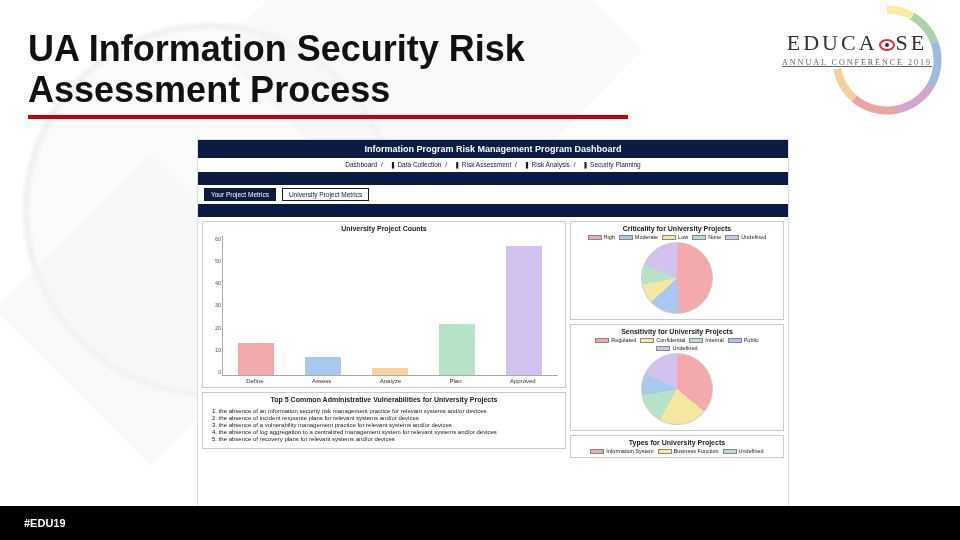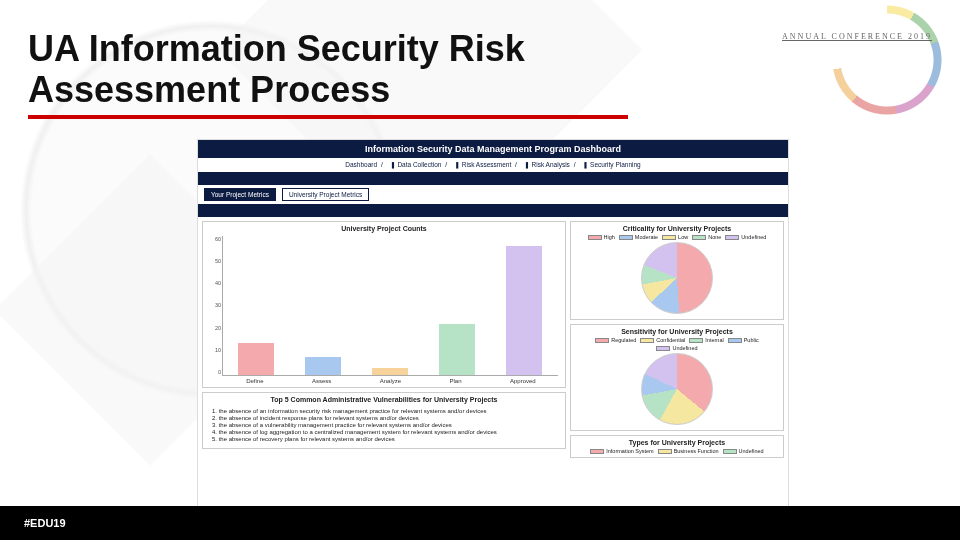--- a/index.html
+++ b/index.html
@@ -78,25 +78,26 @@
 <body>
 
 <div class="bg-shape bg1"></div>
 <div class="bg-shape bg2"></div>
 <div class="bg3"></div>
 
 <h1 class="title">UA Information Security Risk Assessment Process</h1>
 
 <div class="logo">
   <div class="logo-ring"></div>
+  <div class="logo-main">EDUCA<span class="eye"></span>SE</div>
   <div class="logo-sub">ANNUAL CONFERENCE 2019</div>
 </div>
 
 <div class="dash">
-  <div class="dash-header">Information Security Data Management Program Dashboard</div>
+  <div class="dash-header">Information Program Risk Management Program Dashboard</div>
   <div class="breadcrumb">
     <span>Dashboard</span> / &nbsp;
     <span>❚ Data Collection</span> / &nbsp;
     <span>❚ Risk Assessment</span> / &nbsp;
     <span>❚ Risk Analysis</span> / &nbsp;
     <span>❚ Security Planning</span>
   </div>
   <div class="darkbar"></div>
   <div class="tabs">
     <div class="tab active">Your Project Metrics</div>

